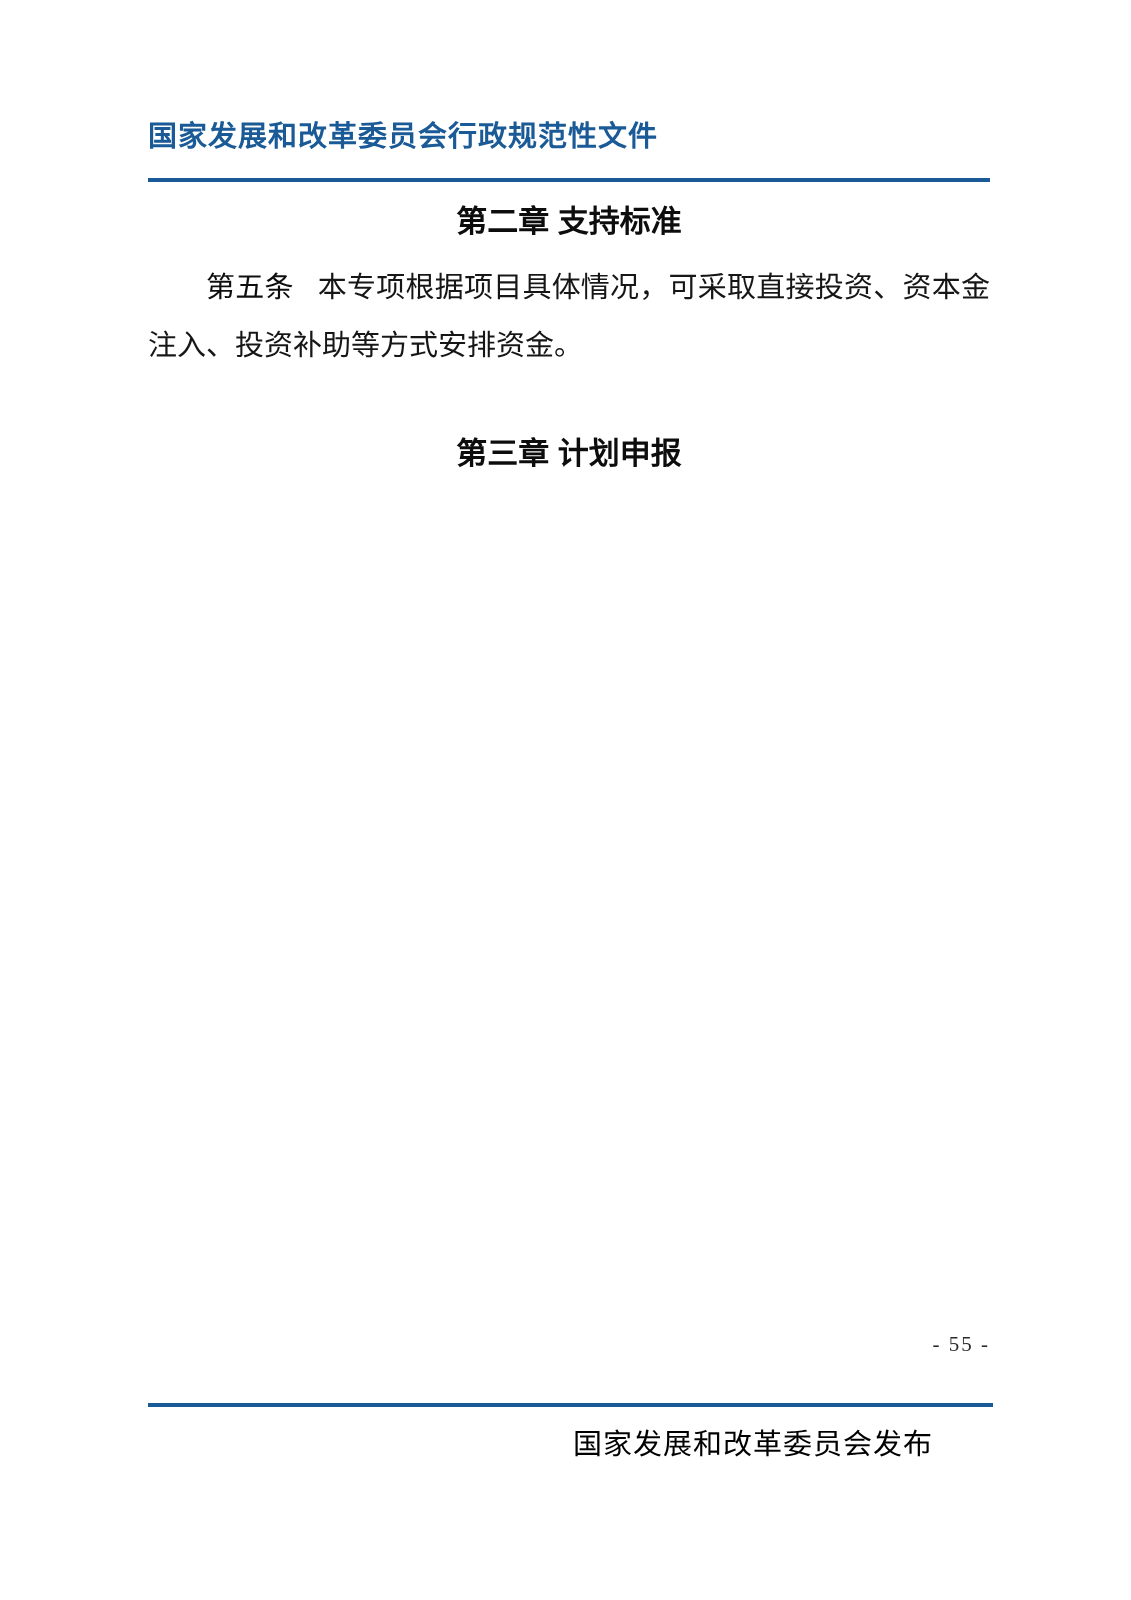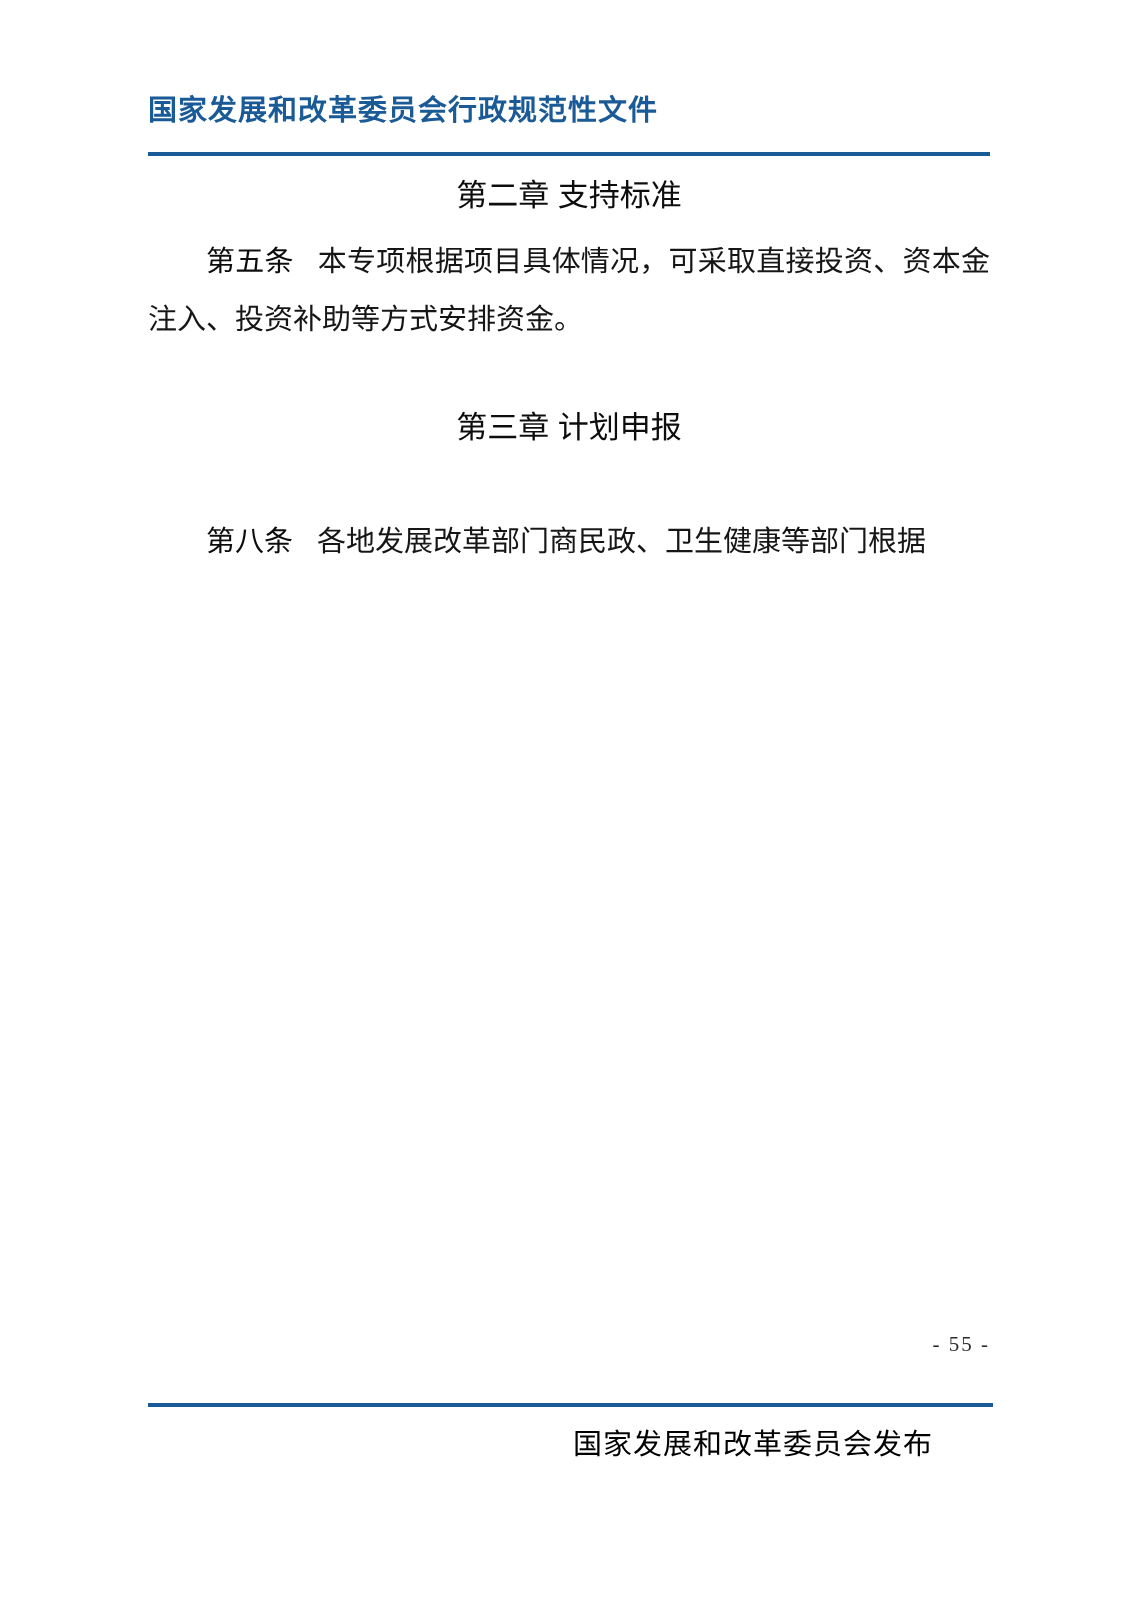--- a/index.html
+++ b/index.html
@@ -18,39 +18,39 @@
     width: 1131px;
     height: 1600px;
     background: #ffffff;
     overflow: hidden;
   }
   .content {
     margin: 0 141px 0 148px;
   }
   
   .header-title {
-    padding-top: 92px;
+    padding-top: 118px;
     font-family: "Liberation Sans", sans-serif;
     font-weight: bold;
     font-size: 29px;
     line-height: 36px;
     color: #1a5a96;
     letter-spacing: 1px;
   }
   .header-divider {
     margin-top: 24px;
     border: 0;
     border-bottom: 4px solid #1a5a96;
     height: 0;
   }
   
   .chapter-heading {
     margin: 16px 0 12px 0;
     font-family: "Liberation Sans", sans-serif;
-    font-weight: normal;
+    font-weight: bold;
     font-size: 31px;
     line-height: 48px;
     text-align: center;
     color: #0d0d0d;
   }
   .chapter-heading.spaced {
     margin-top: 56px;
     margin-bottom: 60px;
   }
   
@@ -111,21 +111,20 @@
     <hr class="header-divider">
 
     <h2 class="chapter-heading">第二章 支持标准</h2>
 
     <p class="article"><span class="art-num">第五条</span><span>本专项根据项目具体情况，可采取直接投资、资本金注入、投资补助等方式安排资金。</span></p>
 
 
 
     <h2 class="chapter-heading spaced">第三章 计划申报</h2>
 
-    <p class="article"><span class="art-num">第八条</span><span>各地发展改革部门商民政、卫生健康等部门根据</span></p>
 
   </div>
 
   <div class="page-number">- 55 -</div>
 
   <hr class="footer-divider">
 
   <div class="publisher">国家发展和改革委员会发布</div>
 
 </div>

